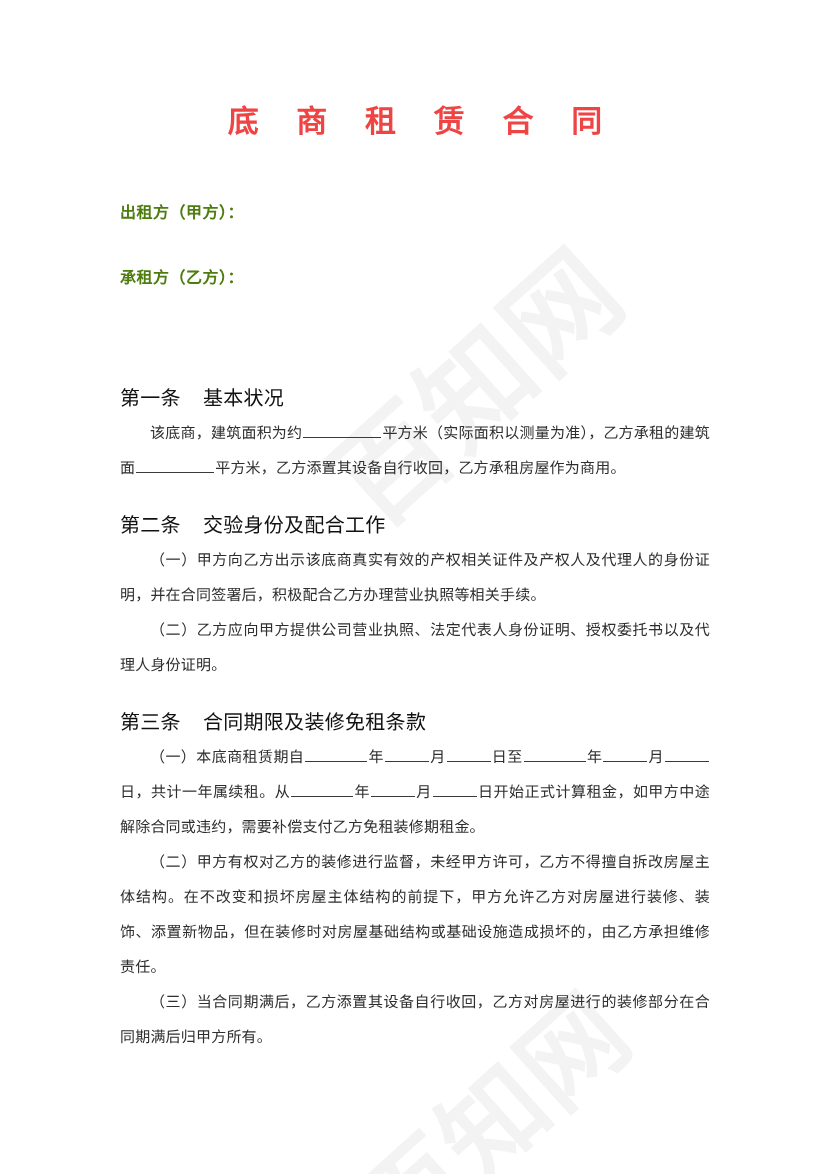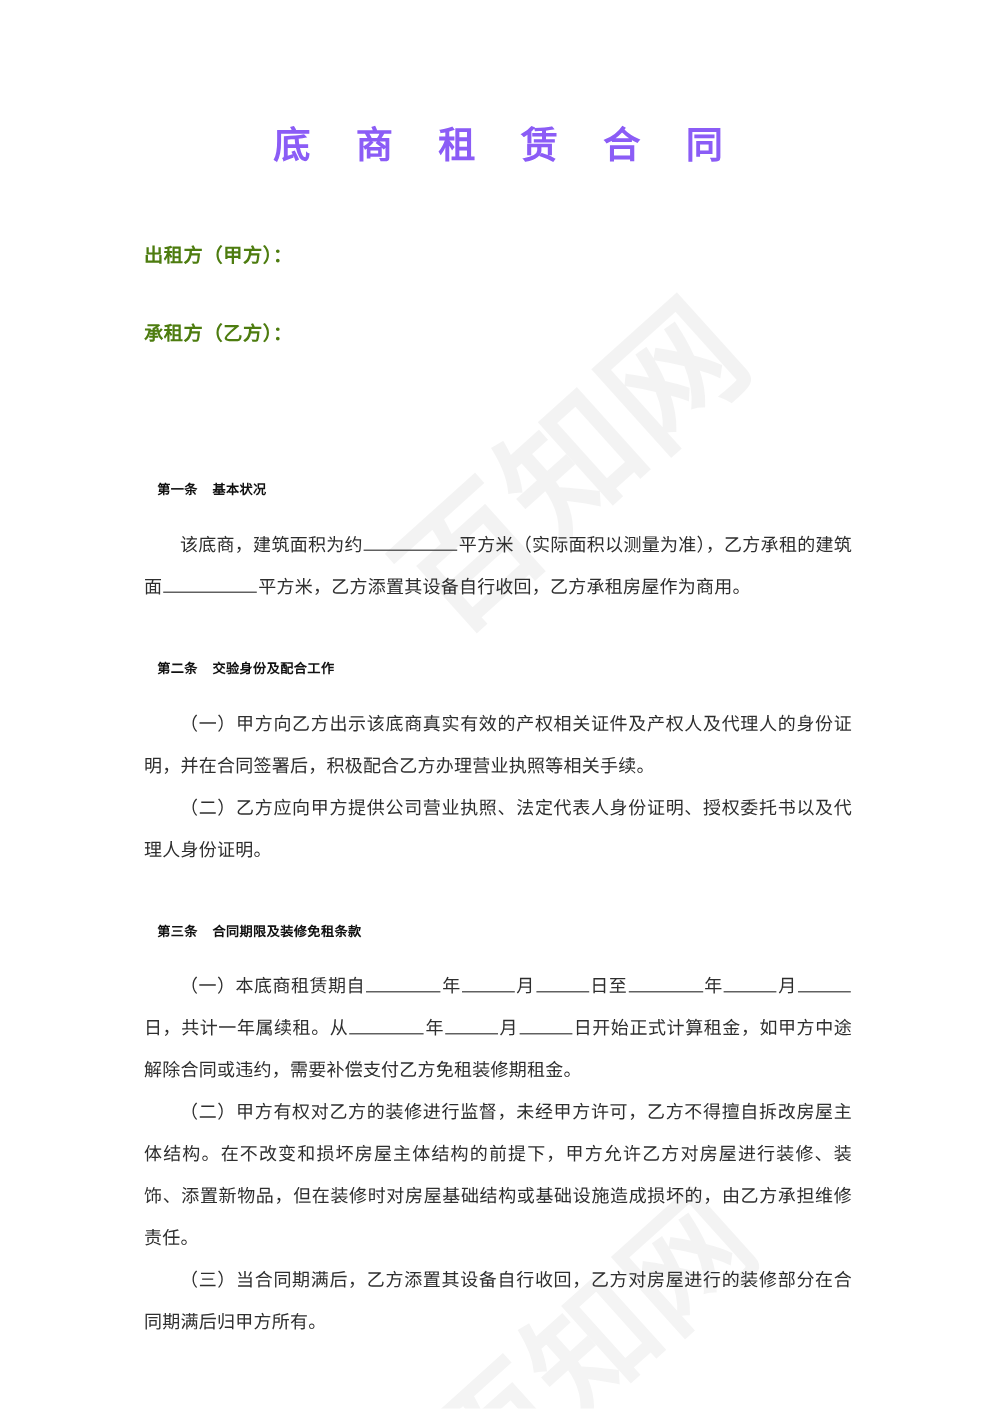--- a/index.html
+++ b/index.html
@@ -61,21 +61,21 @@
   }
 
   .doc-title {
     margin: 0;
     padding-top: 96px;
     text-align: center;
     font-size: 31px;
     font-weight: 700;
     letter-spacing: 15px;
     text-indent: 15px;
-    color: #8b5cf6;
+    color: #ef4444;
     font-family: "Liberation Serif", "DejaVu Serif", serif;
   }
 
   .party-block {
     margin-top: 58px;
   }
   .party-line {
     font-size: 16px;
     font-weight: 700;
     color: #4d7c0f;
@@ -89,24 +89,24 @@
     margin: 0;
     text-align: justify;
     color: #2e2e2e;
     letter-spacing: 0.2px;
   }
   .para.indent {
     text-indent: 2em;
   }
 
   .section-head {
-    font-size: 11px;
-    font-weight: 700;
+    font-size: 20px;
+    font-weight: 400;
     line-height: 35px;
-    margin: 11px;
+    margin: 0;
     color: #111;
     letter-spacing: 0.3px;
   }
   .section-head .sh-label {
     margin-right: 1.1em;
   }
 
   .blank {
     display: inline-block;
     border-bottom: 1px solid #3a3a3a;

